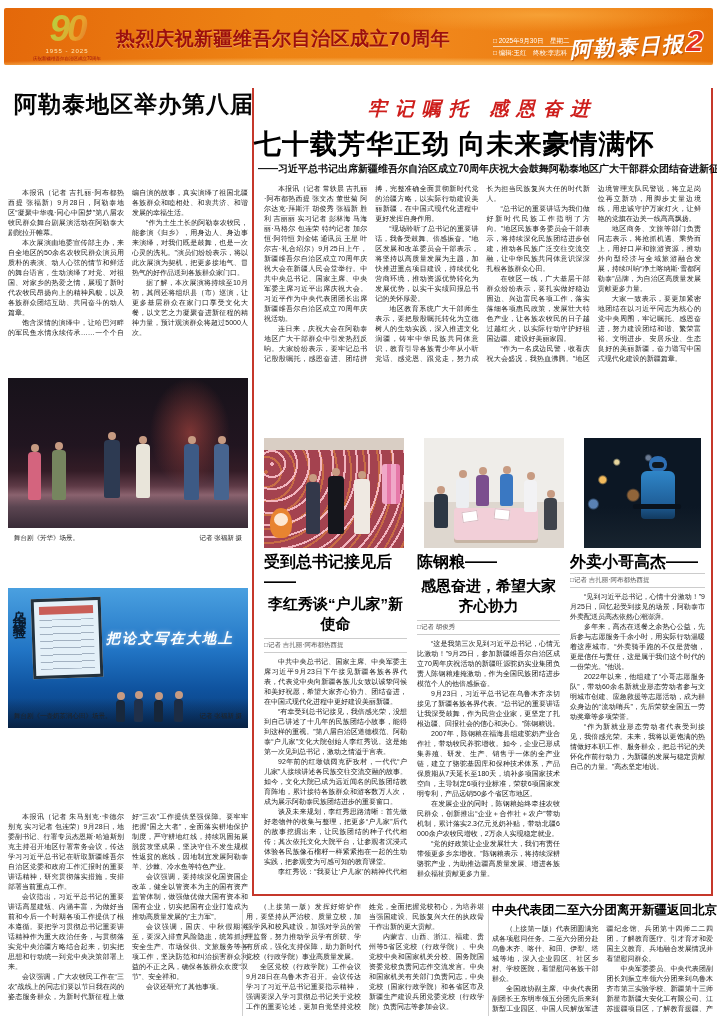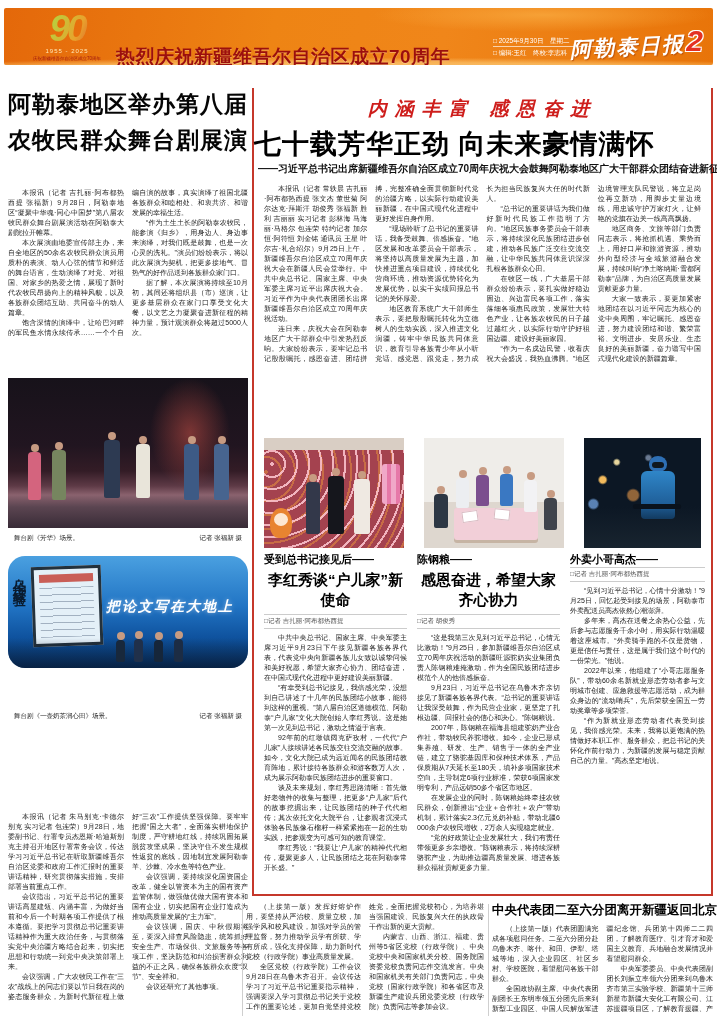--- a/index.html
+++ b/index.html
@@ -12,46 +12,46 @@
   .banner .swoosh{position:absolute;left:0;right:0;bottom:-14px;height:30px;
     background:radial-gradient(120% 100% at 50% 100%, #fbd291 0%, #f8b457 55%, rgba(248,180,87,0) 72%);}
   .banner .swoosh2{position:absolute;right:0;top:-10px;width:340px;height:34px;border-radius:50%;
     background:radial-gradient(closest-side,#f9a93e,rgba(249,169,62,0));opacity:.8;}
   .logo{position:absolute;left:12px;top:2px;width:102px;text-align:center;}
   .logo-num{font-size:37px;line-height:38px;font-weight:bold;font-style:italic;letter-spacing:-3px;
     background:linear-gradient(115deg,#4fae3c 5%,#b9cf3e 35%,#e8a32d 60%,#d8322b 90%);
     -webkit-background-clip:text;background-clip:text;color:transparent;text-shadow:none;}
   .logo-years{font-size:6px;color:#ffe9b8;line-height:7px;letter-spacing:1px;}
   .logo-tag{font-size:5px;color:#9e1410;line-height:6px;white-space:nowrap;transform:scale(.9);}
-  .banner-title{position:absolute;left:112px;top:36px;font-size:19px;font-weight:bold;color:#9c0f0d;
+  .banner-title{position:absolute;left:112px;top:18px;font-size:19px;font-weight:bold;color:#9c0f0d;
     letter-spacing:.5px;white-space:nowrap;text-shadow:0 1px 0 rgba(255,235,200,.35);}
   .dateblock{position:absolute;left:489px;top:27px;width:116px;color:#fff;font-size:6.5px;line-height:11px;}
   .dateblock .row1{border-bottom:1px solid rgba(255,255,255,.65);}
   .paper-name{position:absolute;left:566px;top:25px;font-size:21px;font-weight:bold;font-style:italic;
     color:#fff;letter-spacing:2px;transform:rotate(-3deg);text-shadow:1px 1px 1px rgba(140,40,0,.45);white-space:nowrap;}
   .page-no{position:absolute;right:10px;top:16px;font-size:30px;font-weight:bold;font-style:italic;color:#e43223;
     text-shadow:1px 1px 0 #fff,-1px -1px 0 #fff,1px -1px 0 #fff,-1px 1px 0 #fff;}
 
   
   .cols{font-size:7px;line-height:10px;text-align:justify;color:#1c1c1c;overflow:hidden;column-gap:8px;}
   .cols p{margin:0;text-indent:2em;word-break:break-all;}
   .caption{position:absolute;font-size:6.5px;color:#222;display:flex;justify-content:space-between;}
 
   
-  .art1-title{position:absolute;left:8px;top:86px;width:240px;text-align:center;font-weight:bold;
+  .art1-title{position:absolute;left:14px;top:86px;width:240px;text-align:center;font-weight:bold;
     font-size:23px;line-height:36px;color:#050505;letter-spacing:1px;}
   .art1-body{position:absolute;left:8px;top:188px;width:240px;height:186px;column-count:2;}
   .photo1{position:absolute;left:8px;top:378px;width:240px;height:150px;overflow:hidden;
     background:linear-gradient(180deg,#17121a 0%,#211520 45%,#331c26 62%,#5e3a46 72%,#8a626e 78%,#5b4551 86%,#382b36 100%);}
   .photo1 .glow{position:absolute;right:18px;top:0;width:80px;height:110px;
     background:radial-gradient(closest-side,rgba(200,80,70,.55),rgba(200,80,70,0));}
   .fig{position:absolute;border-radius:4px 4px 2px 2px;}
   .fig::before{content:"";position:absolute;top:-8px;left:50%;margin-left:-4px;width:8px;height:8px;border-radius:50%;background:#c79b82;}
-  .photo2{position:absolute;left:8px;top:556px;width:240px;height:112px;overflow:hidden;
-    background:linear-gradient(180deg,#4aa0e0 0%,#2174c4 45%,#0f539f 72%,#0a3c78 100%);border-radius:17px;}
+  .photo2{position:absolute;left:8px;top:588px;width:240px;height:140px;overflow:hidden;
+    background:linear-gradient(180deg,#4aa0e0 0%,#2174c4 45%,#0f539f 72%,#0a3c78 100%);}
   .vtext{position:absolute;left:2px;top:12px;writing-mode:vertical-rl;font-size:13px;font-weight:bold;
     color:#0a1c30;letter-spacing:4px;}
   .board{position:absolute;left:24px;top:10px;width:64px;height:74px;background:#e4f0f8;border:3px solid #23313c;
     transform:rotate(-2deg);}
   .board::before{content:"";position:absolute;left:5px;top:5px;right:5px;height:8px;background:#c23a2e;opacity:.8;}
   .board::after{content:"";position:absolute;left:5px;top:18px;right:5px;bottom:6px;
     background:repeating-linear-gradient(180deg,rgba(40,60,90,.35) 0 1px,transparent 1px 7px);}
   .scrtext{position:absolute;left:98px;top:42px;font-size:14px;font-weight:bold;font-style:italic;color:#fff;
     letter-spacing:2px;text-shadow:0 0 4px rgba(255,255,255,.5);white-space:nowrap;}
   .ph2-floor{position:absolute;left:0;right:0;bottom:0;height:30px;
@@ -92,21 +92,21 @@
     radial-gradient(circle at 55% 18%, rgba(200,220,255,.5) 0 2px, transparent 4px),
     linear-gradient(180deg,#0c1724 0 62%,#18242f 100%);}
   .rider-helmet{position:absolute;right:34px;top:18px;width:18px;height:16px;border-radius:50% 50% 45% 45%;background:#2e6fb4;}
   .rider-helmet::before{content:"";position:absolute;left:3px;top:6px;width:12px;height:6px;border-radius:3px;background:#101820;}
   .rider-body{position:absolute;right:26px;top:33px;width:34px;height:48px;border-radius:6px 6px 4px 4px;
     background:linear-gradient(180deg,#2f86c8,#1f5e98 70%,#123a60);}
   .rider-bar{position:absolute;right:20px;top:66px;width:48px;height:5px;border-radius:3px;background:#0a121c;}
 
   .story{position:absolute;top:464px;height:326px;overflow:hidden;}
   .s1{left:10px;width:143px;} .s2{left:163px;width:143px;} .s3{left:316px;width:135px;}
-  .story-kicker{font-size:11px;font-weight:bold;color:#000;}
+  .story-kicker{font-size:16px;font-weight:bold;color:#000;}
   .story-title{font-size:15px;line-height:20px;font-weight:bold;color:#000;text-align:center;margin:3px 0 4px;}
   .story-byline{font-size:6.5px;color:#555;border-top:1px solid #ccc;border-bottom:1px solid #ccc;
     padding:2px 0;margin-bottom:4px;}
   .story-body{font-size:7px;line-height:10px;text-align:justify;height:244px;overflow:hidden;}
   .story-body p{margin:0;text-indent:2em;word-break:break-all;}
 
   
   .jump-body{position:absolute;left:246px;top:902px;width:238px;height:116px;column-count:2;}
   .delegation-title{position:absolute;left:492px;top:902px;width:221px;text-align:center;
     font-size:12.5px;font-weight:bold;color:#000;white-space:nowrap;}
@@ -130,21 +130,20 @@
     <div class="dateblock">
       <div class="row1">□ 2025年9月30日　星期二</div>
       <div>□ 编辑:玉红　终校:李志科</div>
     </div>
     <div class="paper-name">阿勒泰日报</div>
     <div class="page-no">2</div>
   </div>
 
   <div class="art1-title">
     <div>阿勒泰地区举办第八届</div>
-    <div>农牧民群众舞台剧展演</div>
   </div>
   <div class="art1-body cols">
       <p>本报讯（记者 吉扎丽·阿布都热西提 张福新）9月28日，阿勒泰地区“凝聚中华魂·同心中国梦”第八届农牧民群众舞台剧展演活动在阿勒泰大剧院拉开帷幕。</p>
       <p>本次展演由地委宣传部主办，来自全地区的50余名农牧民群众演员用质朴的表演、动人心弦的情节和鲜活的舞台语言，生动演绎了对党、对祖国、对家乡的热爱之情，展现了新时代农牧民昂扬向上的精神风貌，以及各族群众团结互助、共同奋斗的动人篇章。</p>
       <p>饱含深情的演绎中，让哈巴河畔的军民鱼水情永续传承……一个个自编自演的故事，真实演绎了祖国北疆各族群众和睦相处、和衷共济、和谐发展的幸福生活。</p>
       <p>“作为土生土长的阿勒泰农牧民，能参演《归乡》，用身边人、身边事来演绎，对我们既是鼓舞，也是一次心灵的洗礼。”演员们纷纷表示，将以此次展演为契机，把更多接地气、冒热气的好作品送到各族群众家门口。</p>
       <p>据了解，本次展演将持续至10月初，其间还将组织县（市）巡演，让更多基层群众在家门口享受文化大餐，以文艺之力凝聚奋进新征程的精神力量，预计观演群众将超过5000人次。</p>
     </div>
 
   <div class="photo1">
@@ -179,21 +178,21 @@
   <div class="art2-body cols">
       <p>本报讯（记者 朱马别克·卡德尔别克 实习记者 包连荣）9月28日，地委副书记、行署专员杰恩斯·哈迪斯别克主持召开地区行署常务会议，传达学习习近平总书记在听取新疆维吾尔自治区党委和政府工作汇报时的重要讲话精神，研究贯彻落实措施，安排部署当前重点工作。</p>
       <p>会议指出，习近平总书记的重要讲话高屋建瓴、内涵丰富，为做好当前和今后一个时期各项工作提供了根本遵循。要把学习贯彻总书记重要讲话精神作为重大政治任务，与贯彻落实党中央治疆方略结合起来，切实把思想和行动统一到党中央决策部署上来。</p>
       <p>会议强调，广大农牧民工作在“三农”战线上的同志们要以节日我在岗的姿态服务群众，为新时代新征程上做好“三农”工作提供坚强保障。要牢牢把握“国之大者”，全面落实耕地保护制度，严守耕地红线，持续巩固拓展脱贫攻坚成果，坚决守住不发生规模性返贫的底线，因地制宜发展阿勒泰羊、沙棘、冷水鱼等特色产业。</p>
       <p>会议强调，要持续深化国资国企改革，健全以管资本为主的国有资产监管体制，做强做优做大国有资本和国有企业，切实把国有企业打造成为推动高质量发展的“主力军”。</p>
       <p>会议强调，国庆、中秋假期将至，要深入排查风险隐患，统筹抓好安全生产、市场保供、文旅服务等各项工作，坚决防范和纠治损害群众利益的不正之风，确保各族群众欢度“双节”、安全祥和。</p>
       <p>会议还研究了其他事项。</p>
     </div>
 
   <div class="feature">
-    <div class="kicker-cal">内涵丰富 感恩奋进</div>
+    <div class="kicker-cal">牢记嘱托 感恩奋进</div>
     <div class="main-hl">七十载芳华正劲 向未来豪情满怀</div>
     <div class="deck">——习近平总书记出席新疆维吾尔自治区成立70周年庆祝大会鼓舞阿勒泰地区广大干部群众团结奋进新征程</div>
     <div class="main-body cols">
         <p>本报讯（记者 常轶晨 吉扎丽·阿布都热西提 张文杰 董世菊 阿尔达克·拜斯汗 胡俊秀 张福新 胜利 吉丽丽 实习记者 彭林海 马海丽·马格尔 包连荣 特约记者 加尔恒·阿符恒 刘金铭 通讯员 王星 叶尔吉·礼合绍尔）9月25日上午，新疆维吾尔自治区成立70周年庆祝大会在新疆人民会堂举行。中共中央总书记、国家主席、中央军委主席习近平出席庆祝大会。习近平作为中央代表团团长出席新疆维吾尔自治区成立70周年庆祝活动。</p>
         <p>连日来，庆祝大会在阿勒泰地区广大干部群众中引发热烈反响。大家纷纷表示，要牢记总书记殷殷嘱托，感恩奋进、团结拼搏，完整准确全面贯彻新时代党的治疆方略，以实际行动建设美丽新疆，在中国式现代化进程中更好发挥自身作用。</p>
         <p>“现场聆听了总书记的重要讲话，我备受鼓舞、倍感振奋。”地区发展和改革委员会干部表示，将坚持以高质量发展为主题，加快推进重点项目建设，持续优化营商环境，推动资源优势转化为发展优势，以实干实绩回报总书记的关怀厚爱。</p>
         <p>地区教育系统广大干部师生表示，要把殷殷嘱托转化为立德树人的生动实践，深入推进文化润疆，铸牢中华民族共同体意识，教育引导各族青少年从小听党话、感党恩、跟党走，努力成长为担当民族复兴大任的时代新人。</p>
         <p>“总书记的重要讲话为我们做好新时代民族工作指明了方向。”地区民族事务委员会干部表示，将持续深化民族团结进步创建，推动各民族广泛交往交流交融，让中华民族共同体意识深深扎根各族群众心田。</p>
         <p>在牧区一线，广大基层干部群众纷纷表示，要扎实做好稳边固边、兴边富民各项工作，落实落细各项惠民政策，发展壮大特色产业，让各族农牧民的日子越过越红火，以实际行动守护好祖国边疆、建设好美丽家园。</p>
         <p>“作为一名戍边民警，收看庆祝大会盛况，我热血沸腾。”地区边境管理支队民警说，将立足岗位再立新功，用脚步丈量边境线，用忠诚守护万家灯火，让鲜艳的党旗在边关一线高高飘扬。</p>

